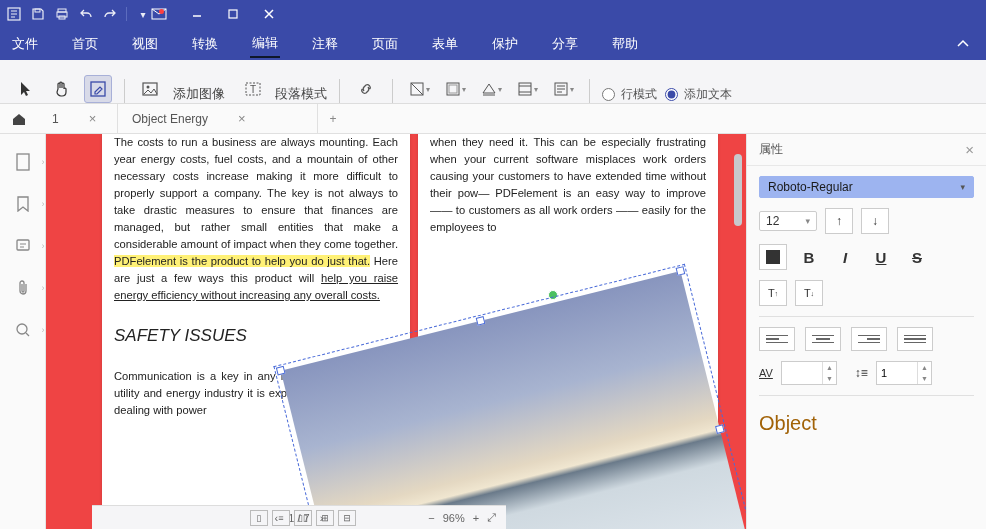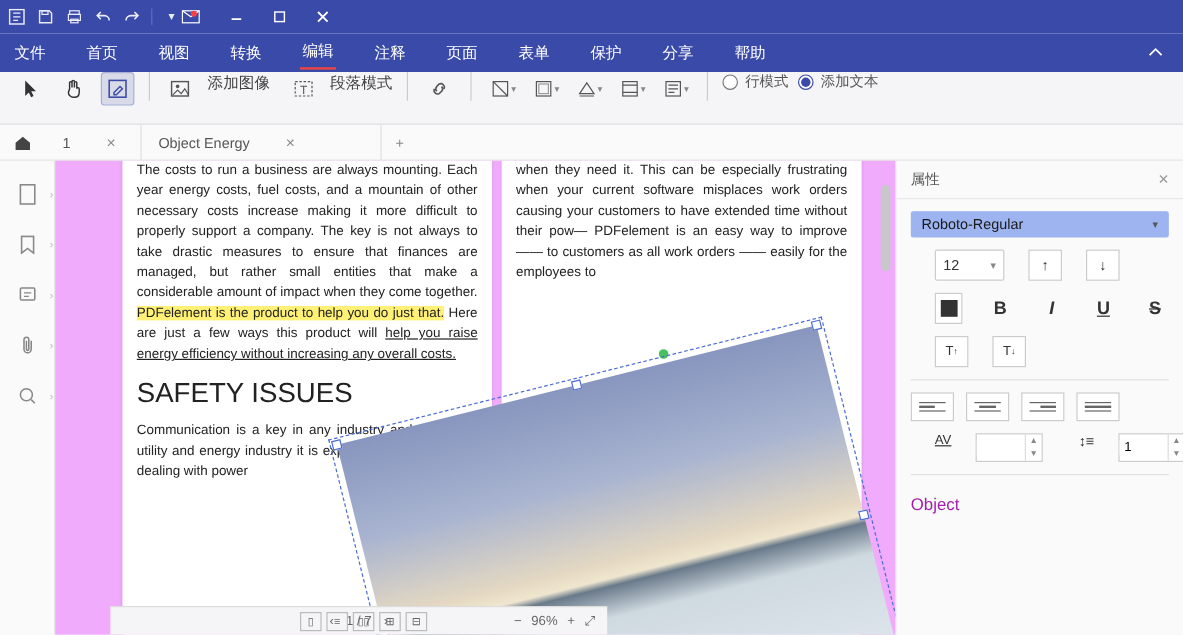--- a/index.html
+++ b/index.html
@@ -7,71 +7,71 @@
 .titlebar { height:28px; background:#3A4AA8; display:flex; align-items:center; color:#fff; padding:0 6px; }
 .titlebar .ticons { display:flex; gap:8px; align-items:center; }
 .titlebar .ticons span { width:16px; height:16px; display:flex; align-items:center; justify-content:center; opacity:.9; }
 .titlebar .title { flex:1; text-align:center; font-size:13px; }
 .titlebar .winbtns { display:flex; gap:4px; }
 .titlebar .winbtns span { width:32px; height:24px; display:flex; align-items:center; justify-content:center; }
 .notif { position:relative; }
 .notif::after { content:''; position:absolute; top:1px; right:3px; width:5px; height:5px; background:#ff4040; border-radius:50%; }
 .menubar { height:32px; background:#3A4AA8; display:flex; align-items:center; padding:0 10px; gap:30px; color:#fff; font-size:13px; }
 .menubar .mitem { padding:4px 2px; cursor:pointer; }
-.menubar .mitem.active { border-bottom:2px solid #ef4444; }
+.menubar .mitem.active { border-bottom:2px solid #0f172a; }
 .menubar .collapse { margin-left:auto; margin-right:6px; }
-.toolbar { height:44px; background:#f5f5f7; border-bottom:1px solid #ddd; display:flex; align-items:flex-start; padding:0 12px; gap:8px; }
+.toolbar { height:44px; background:#f5f5f7; border-bottom:1px solid #ddd; display:flex; align-items:flex-end; padding:0 12px; gap:8px; }
 .toolbar .tbtn { width:28px; height:28px; display:flex; align-items:center; justify-content:center; border-radius:3px; }
 .toolbar .tbtn.sel { background:#d8dae8; border:1px solid #a8b0d8; }
 .toolbar .sep { width:1px; height:24px; background:#ccc; margin:0 4px; }
 .toolbar .tlabel { font-size:13px; color:#444; }
 .toolbar .radio { display:flex; align-items:center; gap:6px; font-size:12px; color:#555; }
 .toolbar .radio input { accent-color:#3A4AA8; }
 .toolbar .pill { margin-left:10px; background:#3A4AA8; color:#fff; padding:5px 16px; border-radius:16px; font-size:12px; display:flex; align-items:center; gap:6px; }
 .tabbar { height:30px; background:#fafafa; border-bottom:1px solid #e0e0e0; display:flex; align-items:center; }
 .tabbar .home { width:38px; display:flex; justify-content:center; }
 .tabbar .tab { height:30px; padding:0 14px; display:flex; align-items:center; gap:30px; border-right:1px solid #e0e0e0; font-size:12px; color:#555; min-width:80px; }
 .tabbar .tab .x { color:#888; font-size:13px; }
 .tabbar .plus { width:30px; display:flex; justify-content:center; color:#888; }
 .workspace { display:flex; height:395px; }
 .leftbar { width:46px; background:#fafafa; border-right:1px solid #e5e5e5; display:flex; flex-direction:column; align-items:center; padding-top:18px; gap:22px; }
 .leftbar .lb { width:20px; height:20px; display:flex; align-items:center; justify-content:center; color:#888; position:relative; }
 .leftbar .lb .chev { position:absolute; right:-12px; font-size:9px; color:#bbb; }
-.docarea { flex:1; background:#f0abfc; position:relative; overflow:hidden; }
+.docarea { flex:1; background:#ef4444; position:relative; overflow:hidden; }
 .page { position:absolute; background:#fff; box-shadow:0 1px 3px rgba(0,0,0,.15); }
 .page1 { left:56px; top:-10px; width:308px; height:420px; padding:10px 12px; font-size:11.2px; line-height:1.52; text-align:justify; color:#222; overflow:hidden; }
 .page2 { left:372px; top:-10px; width:300px; height:420px; padding:10px 12px; font-size:11.2px; line-height:1.52; text-align:justify; color:#222; }
 .hl { background:#fff176; }
 .ul { text-decoration:underline; }
-.heading { font-family:Impact,Arial Black,sans-serif; font-size:23px; margin:6px 0; }
+.heading { font-family:Impact,Arial Black,sans-serif; font-size:17px; margin:19px 0;font-style:italic; }
 .imgsel { position:absolute; left:268px; top:182px; width:412px; height:326px; transform:rotate(-14deg); transform-origin:center; }
 .imgsel .photo { width:100%; height:100%; background:linear-gradient(180deg,#8895be 0%,#a8b4d0 25%,#e4d8c2 46%,#f0e6d0 50%,#6a7a8a 52%,#cfd9e0 60%,#e8eef4 100%); }
 .imgsel .marq { position:absolute; inset:-6px; border:1.5px dashed #4a6bd8; }
 .imgsel .hnd { position:absolute; width:8px; height:8px; background:#fff; border:1.5px solid #4a6bd8; }
 .scrolltrack { position:absolute; right:2px; top:0; width:10px; height:100%; }
 .scrolltrack .thumb { position:absolute; top:20px; width:8px; height:72px; background:#c8c8cc; border-radius:4px; }
 .rotgreen { position:absolute; left:502px; top:156px; width:10px; height:10px; background:#4ac060; border:1.5px solid #fff; border-radius:50%; }
 .rightpanel { width:240px; background:#fafafa; border-left:1px solid #e5e5e5; display:flex; flex-direction:column; font-size:12px; }
 .rightpanel .hdr { height:32px; display:flex; align-items:center; justify-content:space-between; padding:0 12px; border-bottom:1px solid #e8e8e8; color:#555; }
 .rightpanel .body { padding:10px 12px; display:flex; flex-direction:column; gap:10px; }
 .selbox { background:#9db4f0; border:1px solid #9db4f0; padding:3px 8px; border-radius:2px; display:flex; justify-content:space-between; align-items:center; color:#1a1a1a; }
 .selbox2 { border:1px solid #ccc; background:#fff; padding:2px 6px; border-radius:2px; display:flex; justify-content:space-between; align-items:center; width:58px; }
-.row { display:flex; gap:20px;margin-left:20px; }
+.row { display:flex; align-items:center; gap:8px; }
 .sq { width:28px; height:26px; display:flex; justify-content:center; align-items:center; border:1px solid transparent; }
 .sq.box { border:1px solid #ccc; background:#fff; }
 .divh { height:1px; background:#e0e0e0; }
 .txtbtn { font-size:15px; font-weight:bold; }
 .alignrow { display:flex; gap:10px; }
 .ab { width:36px; height:24px; border:1px solid #ccc; background:#fff; display:flex; flex-direction:column; justify-content:center; align-items:center; gap:2px; padding:4px 6px; }
 .ab div { height:1.5px; background:#666; }
 .spin { border:1px solid #ccc; background:#fff; height:24px; display:flex; align-items:center; }
 .spin input { border:none; width:40px; padding:0 4px; font-size:11px; outline:none; }
 .spin .arrows { width:14px; display:flex; flex-direction:column; font-size:7px; color:#888; border-left:1px solid #ddd; }
 .spin .arrows span { height:11px; display:flex; align-items:center; justify-content:center; }
-.objhdr { font-size:14px; color:#a21caf; padding-top:6px; }
+.objhdr { font-size:20px; color:#a16207; padding-top:6px; }
 .statusbar { position:absolute; left:46px; right:240px; bottom:0; height:24px; background:#f5f5f7; border-top:1px solid #ddd; display:flex; align-items:center; font-size:11px; color:#666; }
 .statusbar .pg { position:absolute; left:50%; transform:translateX(-50%); display:flex; align-items:center; gap:10px; }
 .statusbar .views { position:absolute; right:150px; display:flex; gap:4px; }
 .statusbar .views span { width:18px; height:16px; border:1px solid #bbb; display:flex; align-items:center; justify-content:center; font-size:9px; }
 .statusbar .zoom { position:absolute; right:10px; display:flex; align-items:center; gap:8px; }
 svg { display:block; }
 </style>
 </head>
 <body>
 

